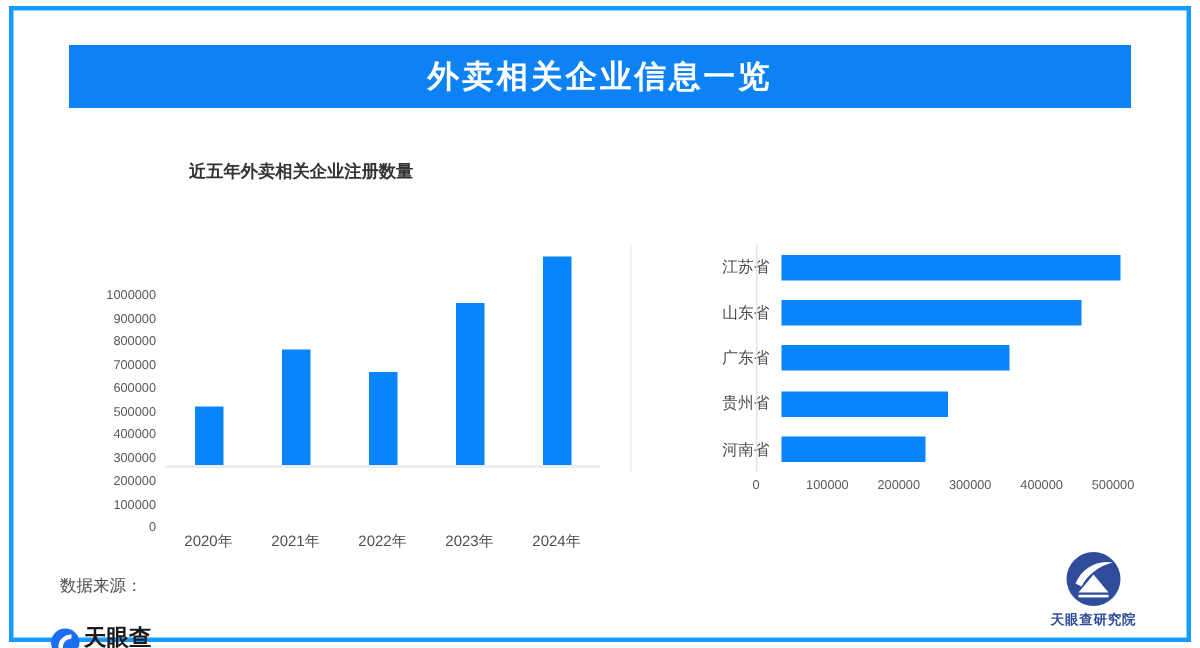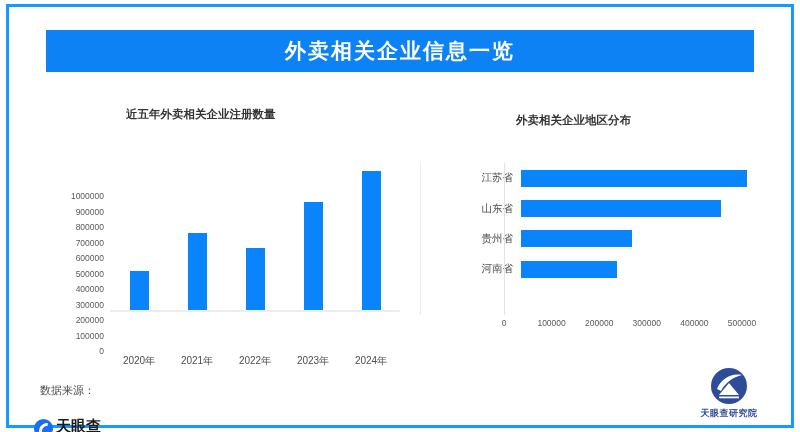--- a/index.html
+++ b/index.html
@@ -340,34 +340,39 @@
           <div class="lp-xlabel">2020年</div>
           <div class="lp-xlabel">2021年</div>
           <div class="lp-xlabel">2022年</div>
           <div class="lp-xlabel">2023年</div>
           <div class="lp-xlabel">2024年</div>
         </div>
     </div>
   </div>
 
   <div class="chart-right">
-    <div class="chart-title">外卖相关企业地区分布</div>
 
     <div class="rplot">
       <div class="rp-rows" id="rp-rows">
           <div class="rp-row">
             <div class="rp-cat">江苏省</div>
             <div class="rp-track">
               <div class="hbar" style="width: 226.1px; background: rgb(10, 132, 251);"></div>
             </div>
           </div>
           <div class="rp-row">
             <div class="rp-cat">山东省</div>
             <div class="rp-track">
               <div class="hbar" style="width: 199.92px; background: rgb(10, 132, 251);"></div>
+            </div>
+          </div>
+          <div class="rp-row">
+            <div class="rp-cat">广东省</div>
+            <div class="rp-track">
+              <div class="hbar" style="width: 152.32px; background: rgb(10, 132, 251);"></div>
             </div>
           </div>
           <div class="rp-row">
             <div class="rp-cat">贵州省</div>
             <div class="rp-track">
               <div class="hbar" style="width: 110.908px; background: rgb(10, 132, 251);"></div>
             </div>
           </div>
           <div class="rp-row">
             <div class="rp-cat">河南省</div>

